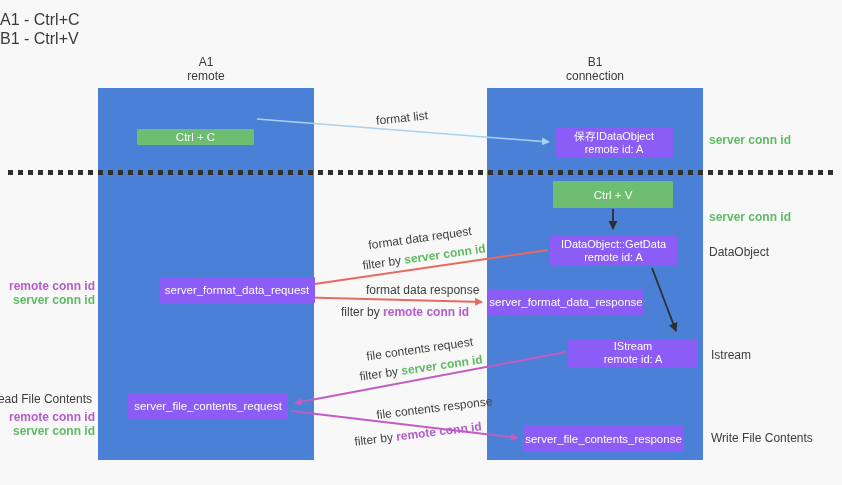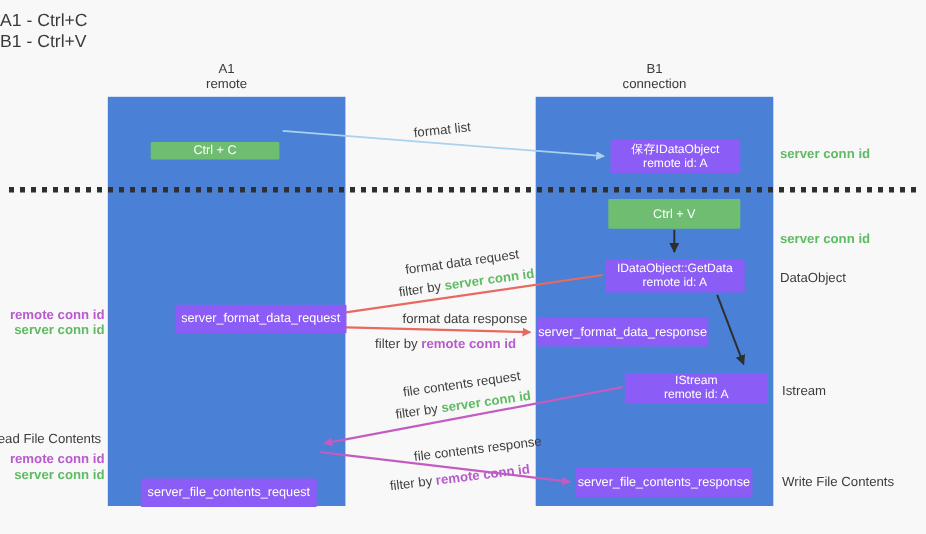--- a/index.html
+++ b/index.html
@@ -107,21 +107,21 @@
 
   <div class="abs node orange one" style="left:131px;top:277px;width:156px;height:26px;margin-left:28px;">server_format_data_request</div>
 
   <div class="abs node orange one" style="left:488px;top:289px;width:156px;height:26px;">server_format_data_response</div>
 
   <div class="abs node orange" style="left:568px;top:339px;width:130px;height:28px;">
     <div class="l1">IStream</div>
     <div class="l2">remote id: A</div>
   </div>
 
-  <div class="abs node orange one" style="left:128px;top:393px;width:160px;height:26px;margin-top:42px;">server_file_contents_request</div>
+  <div class="abs node orange one" style="left:128px;top:393px;width:160px;height:26px;">server_file_contents_request</div>
 
   <div class="abs node orange one" style="left:523px;top:425px;width:161px;height:27px;">server_file_contents_response</div>
 
   <div class="abs ann r6" style="left:376px;top:111px;">format list</div>
 
   <div class="abs ann r8" style="left:368px;top:231px;">format data request</div>
   <div class="abs ann r8" style="left:362px;top:250px;">
     <span>filter by</span>
     <span class="green-t">server conn id</span>
   </div>

